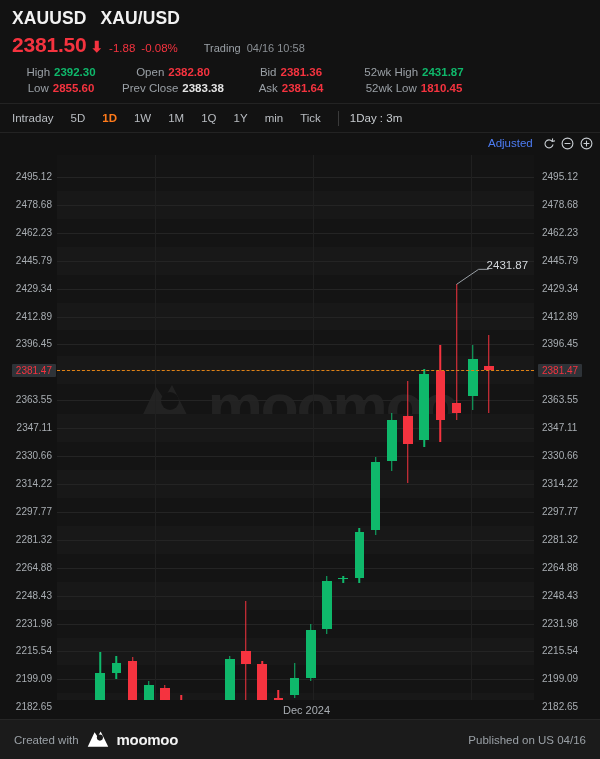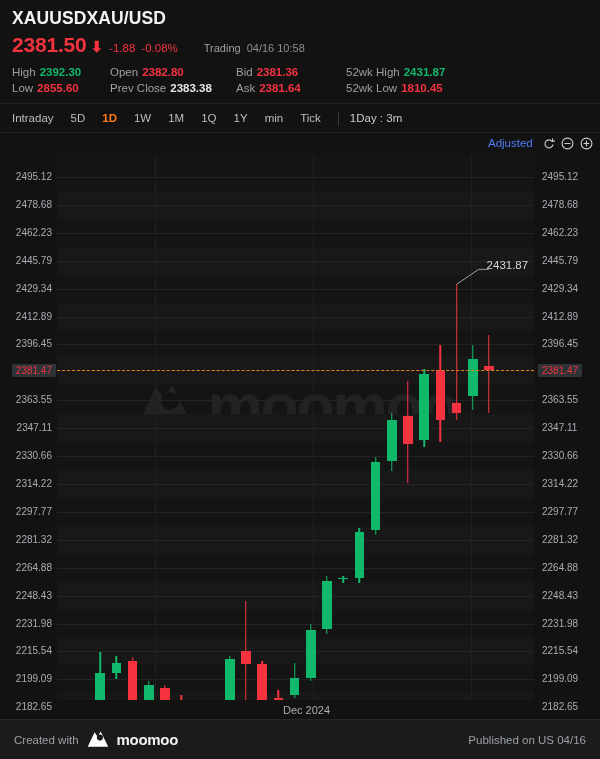--- a/index.html
+++ b/index.html
@@ -1,33 +1,33 @@
 <!DOCTYPE html>
 <html><head>
 <meta charset="utf-8">
 <style>
   html,body{margin:0;padding:0;background:#0d0d0d;}
   body{width:600px;height:759px;font-family:"Liberation Sans",sans-serif;color:#d8d8d8;overflow:hidden;}
   #app{position:relative;width:600px;height:759px;background:#121212;}
 
   
   .header{padding:8px 12px 0 12px;background:#121212;}
-  .sym-row{display:flex;align-items:baseline;gap:0;}
+  .sym-row{display:flex;align-items:baseline;gap:14px;}
   .sym{font-size:17.5px;font-weight:bold;color:#f2f2f2;letter-spacing:.1px;}
   .price-row{display:flex;align-items:baseline;gap:6px;margin-top:4px;}
   .price{font-size:21px;font-weight:bold;color:#f5333f;letter-spacing:-.2px;}
   .arrow{color:#f5333f;font-size:15px;font-weight:bold;position:relative;top:0px;margin-left:-2px;}
   .chg{font-size:11.5px;color:#f5333f;}
   .trading{font-size:11px;color:#9aa0a6;margin-left:20px;}
   .tstamp{font-size:11px;color:#8a8f94;text-align:right;}
 
   .stats{display:flex;margin-top:9px;gap:0;}
   .statcol{display:flex;flex-direction:column;gap:4px;}
   .c1{width:98px}.c2{width:126px}.c3{width:110px}.c4{width:136px}.c5{flex:1}
-  .srow{font-size:11.5px;white-space:nowrap;}
+  .srow{font-size:11.5px;white-space:nowrap;text-align:center;}
   .slab{color:#9aa0a6;}
   .sval{font-weight:bold;margin-left:4px;}
   .up{color:#0fb86b}.down{color:#f5333f}.neu{color:#e4e4e4}
 
   
   .toolbar{display:flex;align-items:center;height:28px;margin-top:9px;
            border-top:1px solid #232323;border-bottom:1px solid #232323;padding:0 12px;}
   .tf{font-size:11.5px;color:#b9bdc2;margin-right:17px;cursor:default;}
   .tf.active{color:#ff7a1a;font-weight:bold;}
   .divider{width:1px;height:15px;background:#3a3a3a;margin:0 11px 0 0;}

